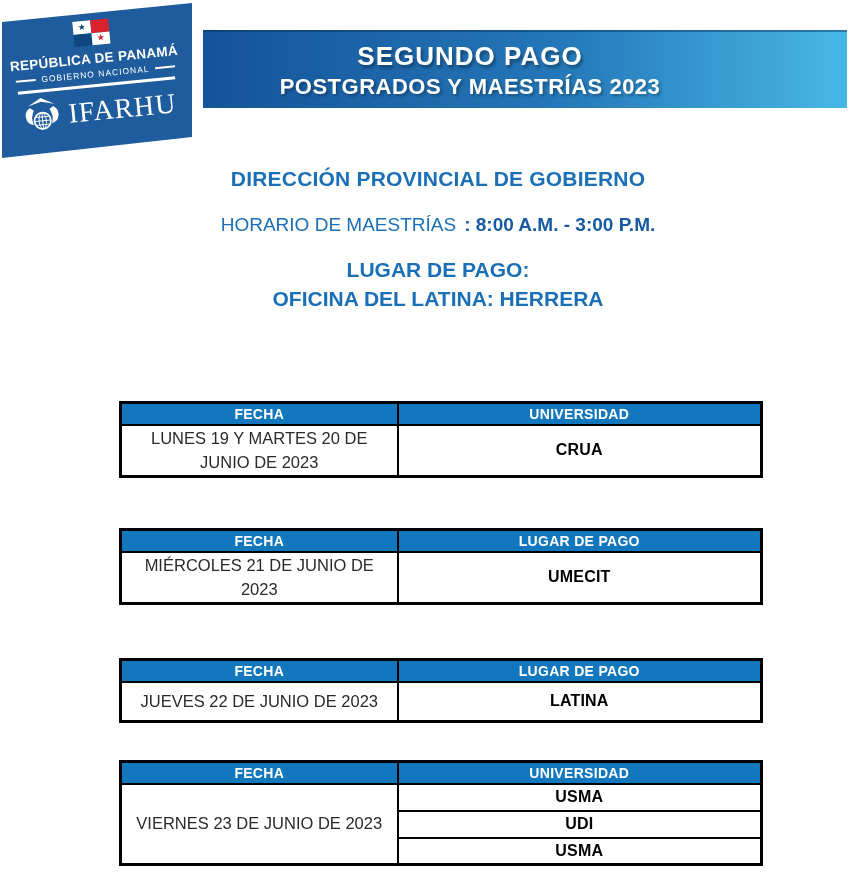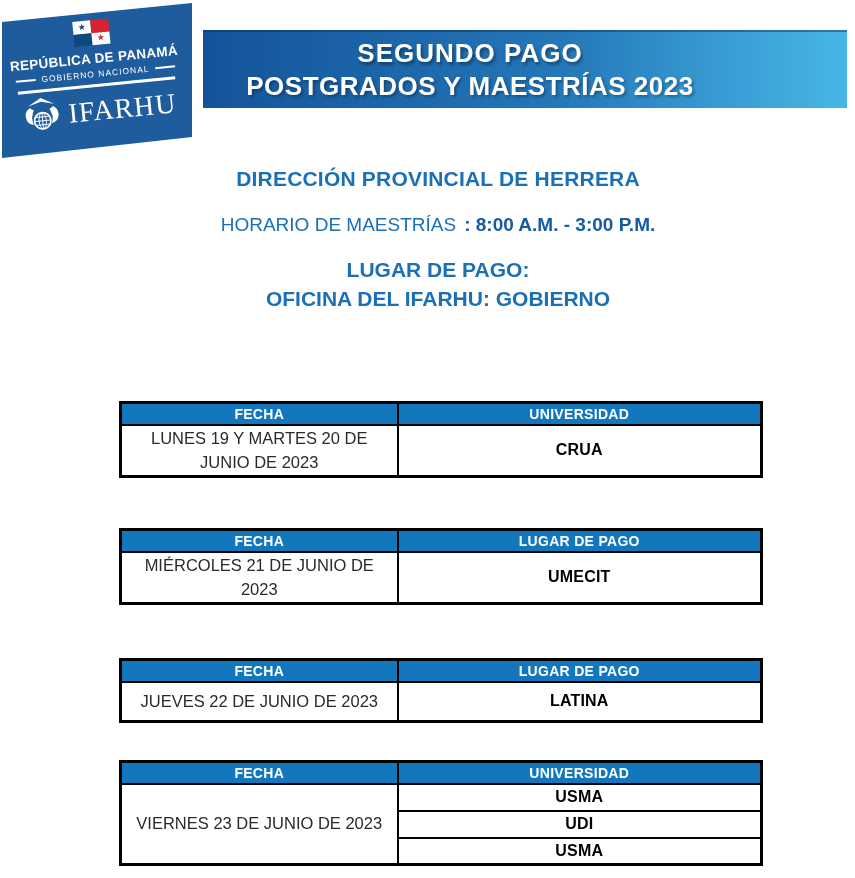--- a/index.html
+++ b/index.html
@@ -42,21 +42,21 @@
   .ifarhu-name{color:#fff;font-family:"Liberation Serif",serif;font-size:28px;letter-spacing:1px;white-space:nowrap;}
 
   
   .banner{position:absolute;left:203px;top:30px;width:644px;height:78px;
     background:linear-gradient(90deg,var(--banner-left) 0%,var(--banner-mid) 55%,var(--banner-right) 100%);
     border-top:2px solid rgba(12,45,90,.45);
     display:flex;flex-direction:column;align-items:center;justify-content:center;
     padding-right:110px;}
   .banner-title{color:#fff;font-weight:bold;font-size:26px;letter-spacing:1px;
     text-shadow:2px 3px 3px rgba(0,0,0,.35);white-space:nowrap;}
-  .banner-subtitle{color:#fff;font-weight:bold;font-size:26px;letter-spacing:.5px;margin-top:2px;
+  .banner-subtitle{color:#fff;font-weight:bold;font-size:22px;letter-spacing:.5px;margin-top:2px;
     text-shadow:2px 2px 3px rgba(0,0,0,.3);white-space:nowrap;}
   .info-heading{position:absolute;left:21px;right:0;top:167px;text-align:center;
     color:var(--info-blue);font-weight:bold;font-size:21px;letter-spacing:.2px;}
   .info-schedule{position:absolute;left:21px;right:0;top:214px;text-align:center;
     color:var(--info-blue);font-size:19px;}
   .info-schedule b{color:var(--info-blue-dark);margin-left:8px;}
   .info-place{position:absolute;left:21px;right:0;top:256px;text-align:center;
     color:var(--info-blue);font-weight:bold;font-size:21px;line-height:1.38;}
 
   
@@ -117,27 +117,27 @@
         <span class="ifarhu-name">IFARHU</span>
       </div>
     </div>
   </div>
 
   <div class="banner">
     <div class="banner-title">SEGUNDO PAGO</div>
     <div class="banner-subtitle">POSTGRADOS Y MAESTRÍAS 2023</div>
   </div>
 
-  <div class="info-heading">DIRECCIÓN PROVINCIAL DE HERRERA</div>
+  <div class="info-heading">DIRECCIÓN PROVINCIAL DE GOBIERNO</div>
   <div class="info-schedule">
     <span>HORARIO DE MAESTRÍAS</span><b>: 8:00 A.M. - 3:00 P.M.</b>
   </div>
   <div class="info-place">
     <div>LUGAR DE PAGO:</div>
-    <div>OFICINA DEL IFARHU: GOBIERNO</div>
+    <div>OFICINA DEL LATINA: HERRERA</div>
   </div>
 
   <table class="pay-table t1">
     <colgroup>
         <col class="c1">
         <col class="c2">
       </colgroup>
     <thead>
       <tr>
         <th>FECHA</th>

